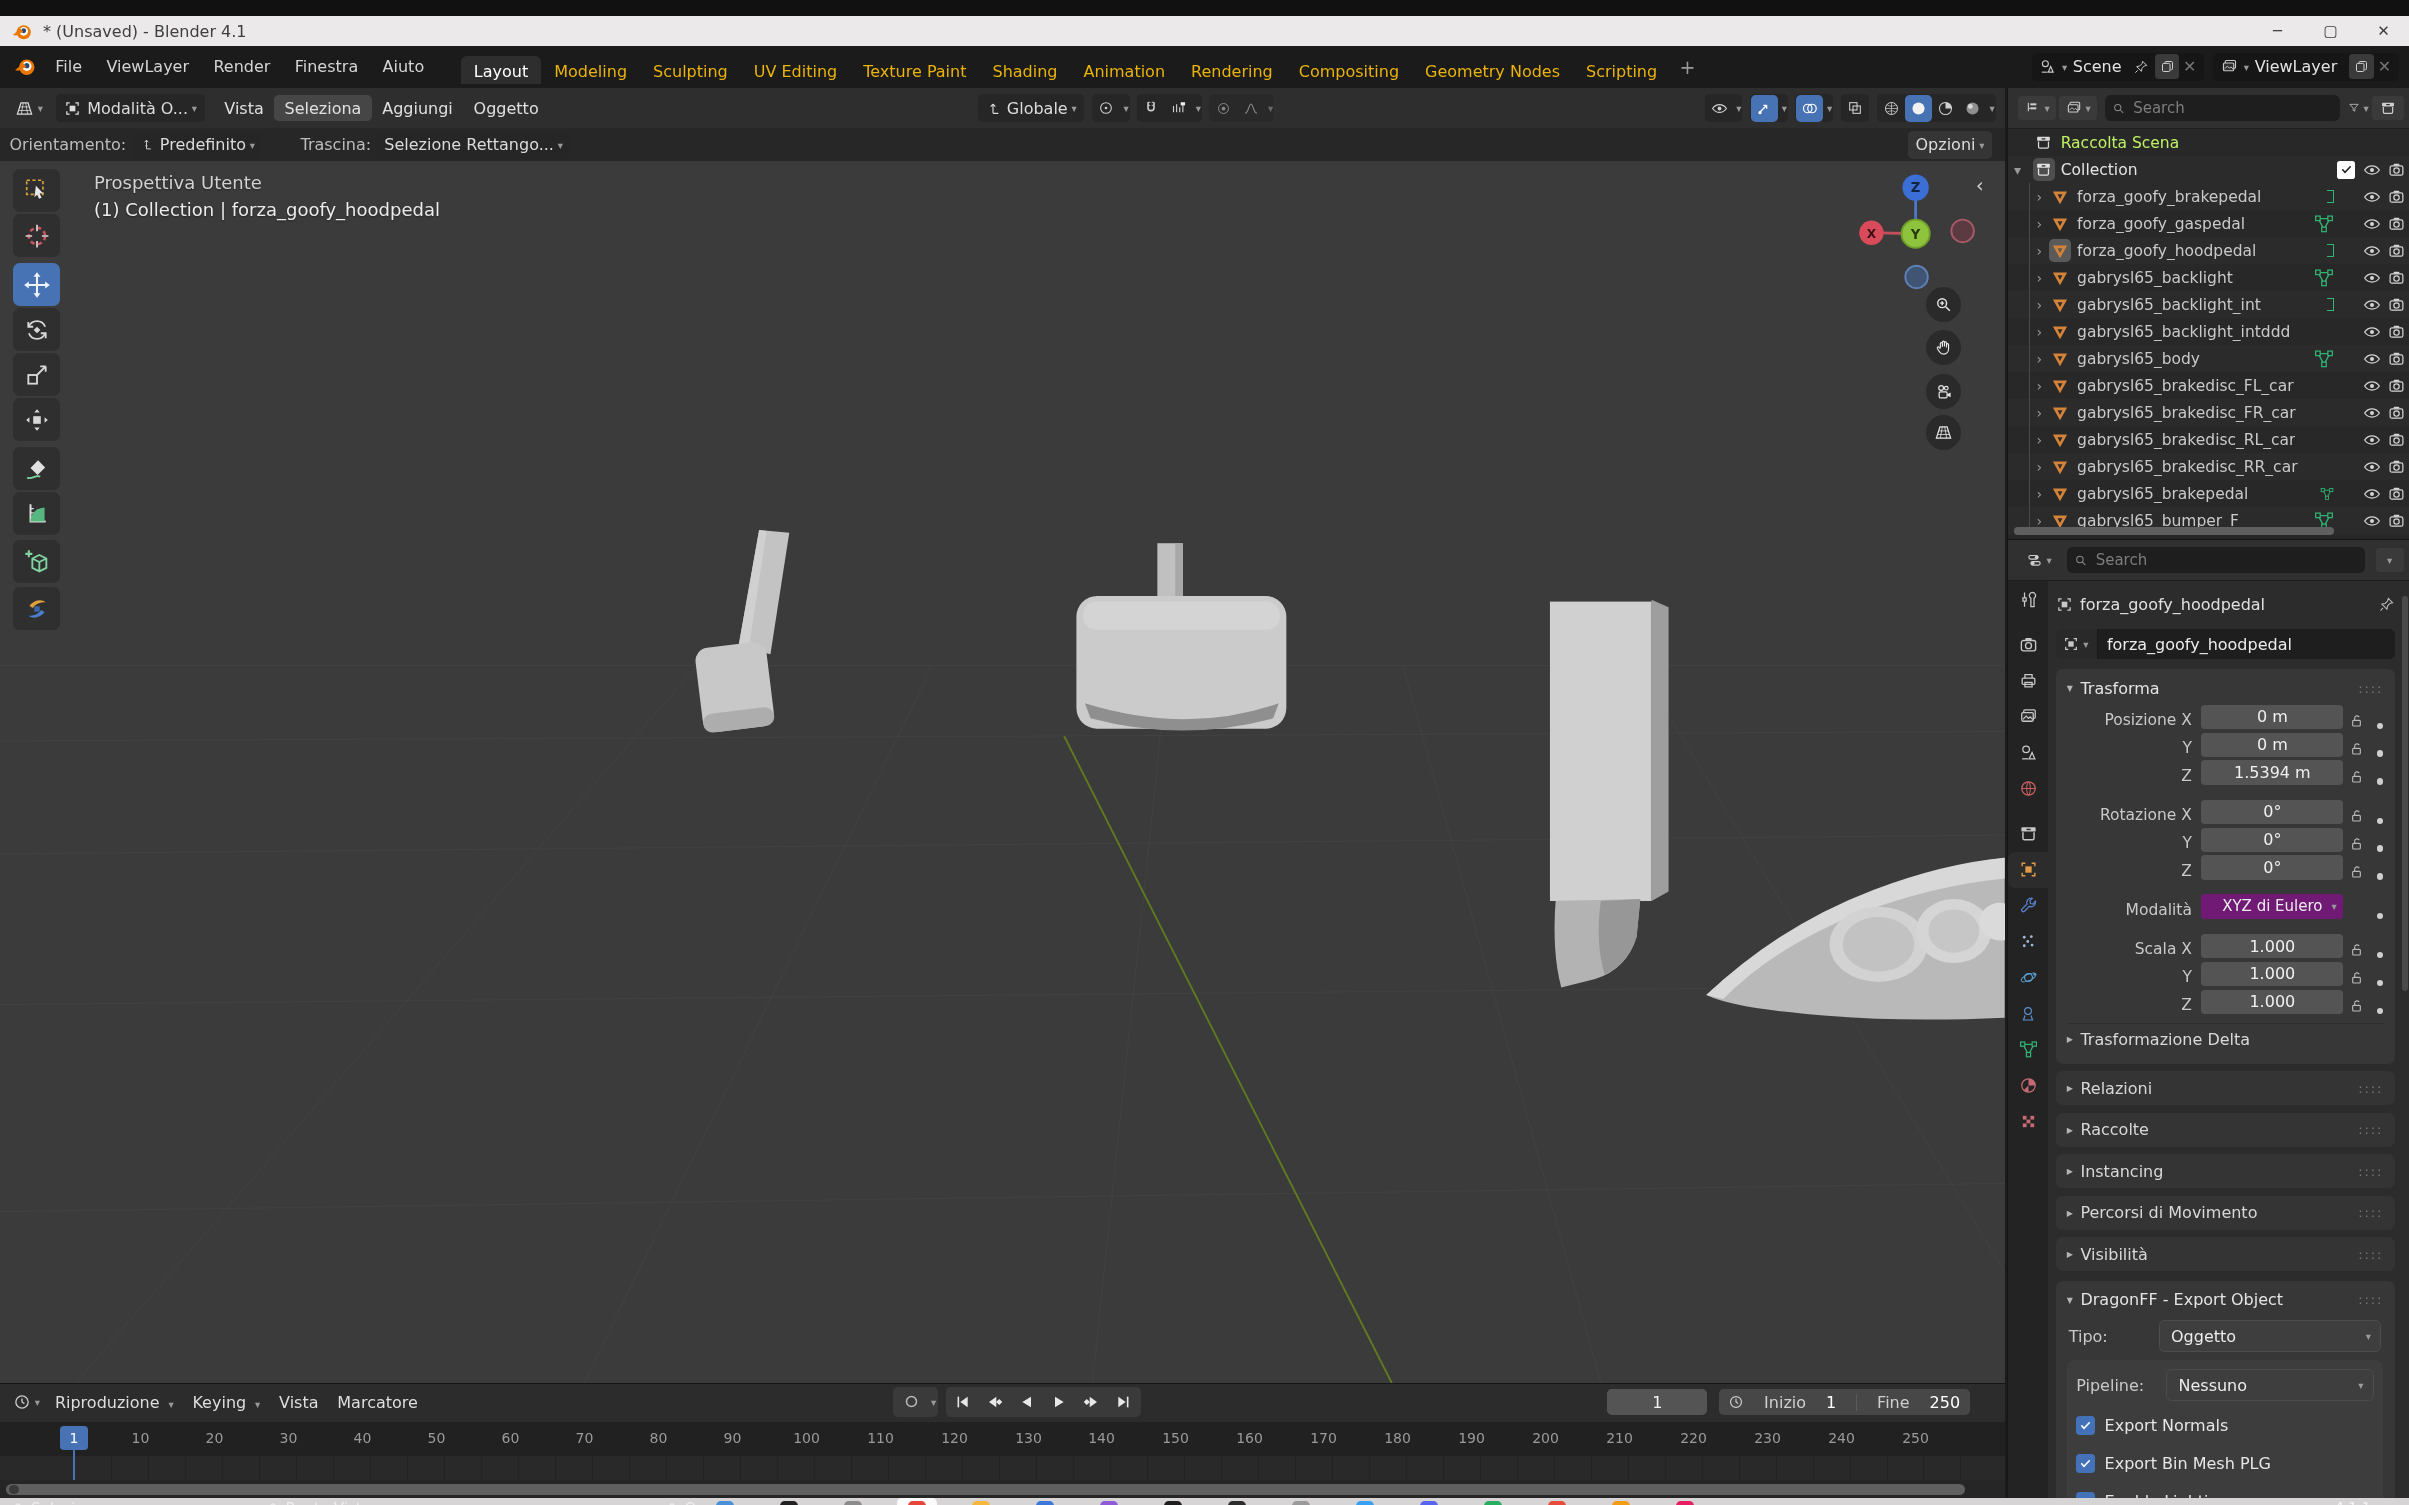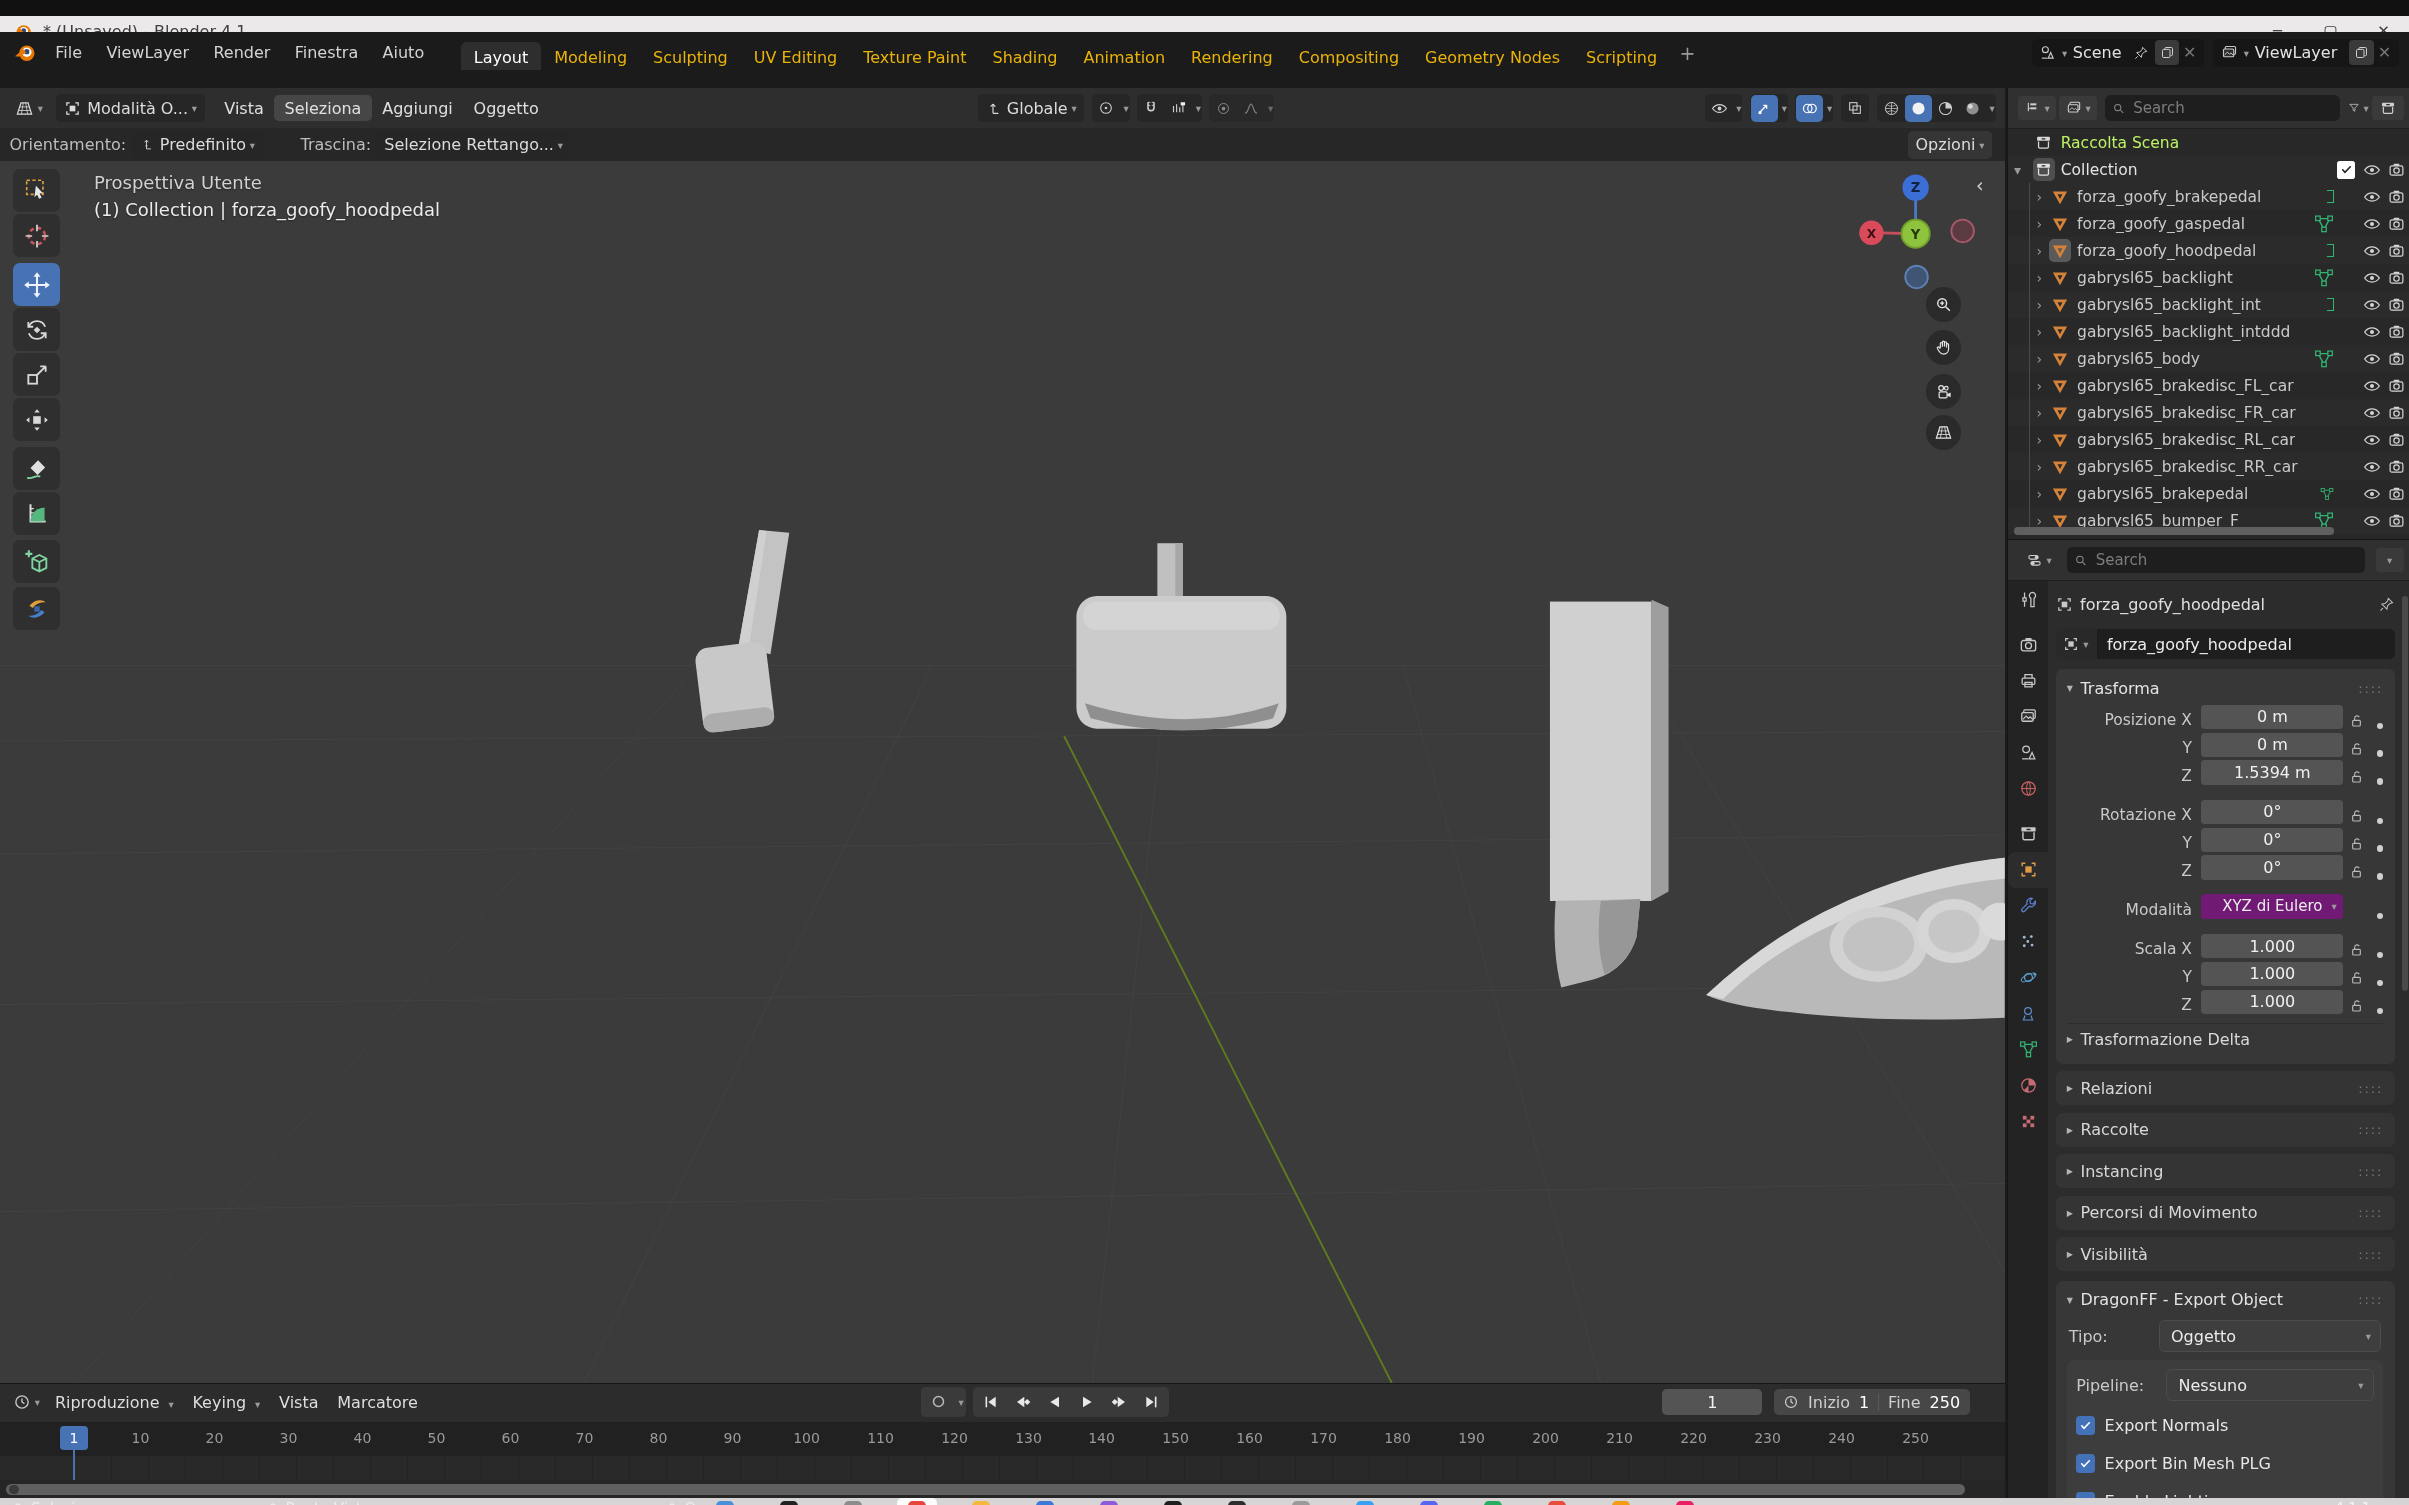--- a/index.html
+++ b/index.html
@@ -6,21 +6,21 @@
     font-family:"DejaVu Sans","Liberation Sans",sans-serif;-webkit-font-smoothing:antialiased;}
   #app{position:relative;width:2410px;height:1506px;background:#1b1b1b;font-size:16px;color:#d8d8d8;margin-top:16px;}
   .abs{position:absolute;}
   .flex{display:flex;align-items:center;}
   svg{display:block;}
   
   #titlebar{left:0;top:0;width:2410px;height:30px;background:#ebe9e9;color:#3f3f3f;font-size:16px;}
   #titlebar .t{margin-left:9.4px;}
   .winbtn{width:53px;height:30px;display:flex;align-items:center;justify-content:center;color:#3c3c3c;font-size:15px;}
   
-  #menubar{left:0;top:16px;width:2410px;height:41px;background:#1b1b1b;}
+  #menubar{left:0;top:30px;width:2410px;height:41px;background:#1b1b1b;}
   .menu-item{padding:4.7px 12.2px;border-radius:4.7px;color:#d4d4d4;}
   .ws-tab{padding:5.6px 13px;border-radius:5.6px 5.6px 0 0;color:#eab308;margin-top:7.5px;height:28px;box-sizing:border-box;}
   .ws-tab.active{background:#2e2e2e;color:#fff;}
   .ws-add{color:#9a9a9a;padding:0 9.4px;font-size:19px;}
   .idwidget{height:28px;background:#161616;border-radius:5.6px;display:flex;align-items:center;padding:0 3.8px 0 5.6px;color:#e2e2e2;}
   .idwidget .lbl{padding:0 9.4px 0 5.6px;}
   .mini-ic{width:21px;height:21px;display:flex;align-items:center;justify-content:center;color:#c9c9c9;}
   .mini-btn{width:24.5px;height:24.5px;background:#3a3a3a;border-radius:3.8px;display:flex;align-items:center;justify-content:center;margin-left:2.8px;color:#cfcfcf;}
   .dim{color:#777;}
   .chev{font-size:10.4px;color:#9a9a9a;margin-left:3.8px;}
@@ -95,21 +95,21 @@
   .tick{position:absolute;top:7.5px;width:41px;margin-left:-21px;text-align:center;color:#9a9a9a;font-size:14px;}
   #fbadge{position:absolute;top:3.8px;width:28px;height:24.5px;margin-left:-14px;background:#4772b3;border-radius:3.8px;color:#fff;display:flex;align-items:center;justify-content:center;font-size:14px;}
   #track{position:absolute;left:0;top:72px;width:2005px;height:24.5px;background:#292929;overflow:hidden;}
   .gridv{position:absolute;top:0;width:0.9px;height:24.5px;background:#232323;}
   #playhead{position:absolute;top:64px;width:1.9px;height:32px;background:#4772b3;}
   #tl-scroll{position:absolute;left:0;top:96px;width:2005px;height:19px;background:#262626;}
   #tl-bar{position:absolute;left:5.6px;top:3.8px;width:1959px;height:11.3px;background:#606060;border-radius:5.6px;}
   .transport{display:flex;align-items:center;background:#3a3a3a;border-radius:4.7px;padding:1.9px;}
   .tbtn{width:32px;height:25.4px;display:flex;align-items:center;justify-content:center;color:#e8e8e8;}
   .framefield{width:100px;height:26px;background:#545454;border-radius:4.7px;color:#f2f2f2;display:flex;align-items:center;justify-content:center;}
-  .rangegrp{height:26px;background:#474747;border-radius:4.7px;display:flex;align-items:center;padding:0 9.4px;color:#cfcfcf;gap:9px;}
+  .rangegrp{height:26px;background:#474747;border-radius:4.7px;display:flex;align-items:center;padding:0 9.4px;color:#cfcfcf;gap:20px;}
   .rangegrp b{color:#fff;font-weight:normal;}
   
   #taskbar{left:0;top:1482px;width:2410px;height:23.5px;background:#d6d4d4;z-index:50;overflow:hidden;}
   .hint{position:absolute;top:1.9px;display:flex;align-items:center;gap:5.6px;color:rgba(255,255,255,.62);font-size:15px;}
   .tb-ic{position:absolute;top:2.8px;width:18px;height:18px;border-radius:4.7px;}
   #tb-active{position:absolute;top:0;width:40px;height:23.5px;background:#fbfbfb;border-radius:4.7px;}
   #tb-version{position:absolute;left:2335px;top:0.9px;color:rgba(255,255,255,.8);font-size:14px;}
   #tb-clock{position:absolute;left:2316px;top:12.2px;color:#333;font-size:14px;}
 </style>
 </head>

